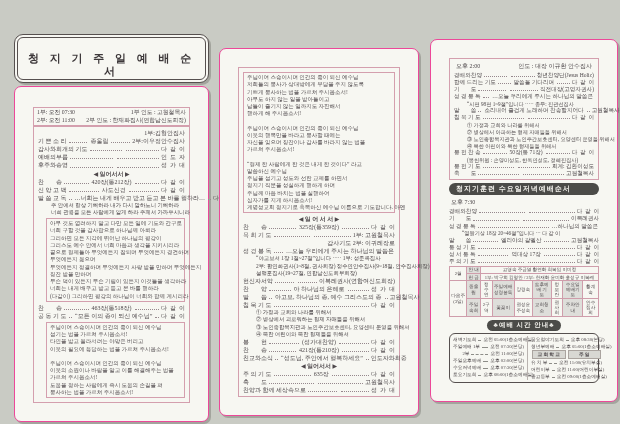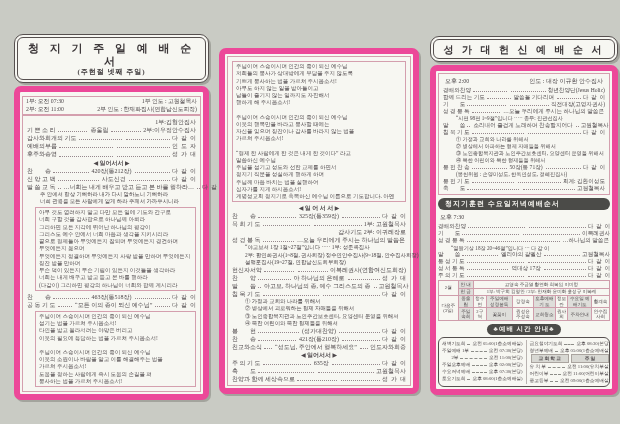--- a/index.html
+++ b/index.html
@@ -10,27 +10,27 @@
     color:#4e484b;
   }
   .panel{position:absolute;}
   #p-left{left:14px;top:34px;width:195px;}
   #p-mid{left:219px;top:45px;width:200px;}
   #p-right{left:430px;top:36px;width:188px;}
 
   
   .tbox{border:1px solid #56504f;border-radius:9px;padding:2px;
         background:#f7f7f2;box-shadow:2px 2px 0 #a3a49d;}
-  .tbox-in{border:1px solid #56504f;border-radius:6px;text-align:center;padding:4px 0 2px;}
+  .tbox-in{border:1px solid #56504f;border-radius:6px;text-align:center;padding:14px 0 2px;}
   .ttl{font-weight:bold;font-size:11px;letter-spacing:4px;color:#3d383a;line-height:1.15;}
   .tsub{font-weight:bold;font-size:7px;letter-spacing:1px;color:#3d383a;}
 
   
-  .obox{border:6px solid #ec4899;border-radius:7px;background:#f7f7f2;
-        box-shadow:2px 2px 0 #a3a49d;margin-top:3px;padding:2px;}
+  .obox{border:1px solid #ec4899;border-radius:7px;background:#f7f7f2;
+        box-shadow:2px 2px 0 #a3a49d;margin-top:3px;padding:18px;}
   .pbox{border:1px solid #d49fae;padding:2px 4px;}
 
   
   .ln{display:flex;align-items:flex-end;font-size:6px;line-height:1.34;min-height:7px;}
   .lbl{white-space:pre;}
   .mid{white-space:pre;padding:0 1px;}
   .who{white-space:pre;text-align:right;display:flex;flex-direction:column;align-items:flex-end;}
   .dots{flex:1;min-width:3px;border-bottom:1px dotted #96888d;margin:0 2px 2px 2px;}
   .ln.c{justify-content:center;font-weight:bold;}
   .ln.r{justify-content:flex-end;}
@@ -71,21 +71,20 @@
   .pillc{display:block;margin:3px auto 2px;width:70px;text-align:center;
       font-size:6.5px;padding:1px 2px;}
 </style>
 </head>
 <body>
 
 <div class="panel" id="p-left">
   <div class="tbox">
     <div class="tbox-in">
       <div class="ttl" data-bind="left.title">청 지 기 주 일 예 배 순 서</div>
-      <div class="tsub" data-bind="left.subtitle">(주현절 넷째 주일)</div>
     </div>
   </div>
   <div class="obox">
     <div class="info">
       <div class="inforow">
         <span data-bind="left.info.t1">1부: 오전 07:30</span>
         <span data-bind="left.info.l1">1부 인도 : 고원철목사</span>
       </div>
       <div class="inforow">
         <span data-bind="left.info.t2">2부: 오전 11:00</span>
@@ -407,25 +406,20 @@
 
             <span class="dots d2"></span>
             <span class="who"><span data-bind-item="r">성  가  대</span></span>
           </div>
         </div>
     </div>
   </div>
 </div>
 
 <div class="panel" id="p-right">
-  <div class="tbox">
-    <div class="tbox-in">
-      <div class="ttl" style="font-size:10px;letter-spacing:3px;" data-bind="right.title">성 가 대 헌 신 예 배 순 서</div>
-    </div>
-  </div>
   <div class="obox">
     <div class="pbox small">
       <div class="timeln">
         <span data-bind="right.time">오후 2:00</span>
         <span data-bind="right.leader">인도 : 대장 이규환 안수집사</span>
       </div>
       <div>
 
           <div class="ln">
             <span class="lbl" data-bind-item="l">경배와찬양</span>

